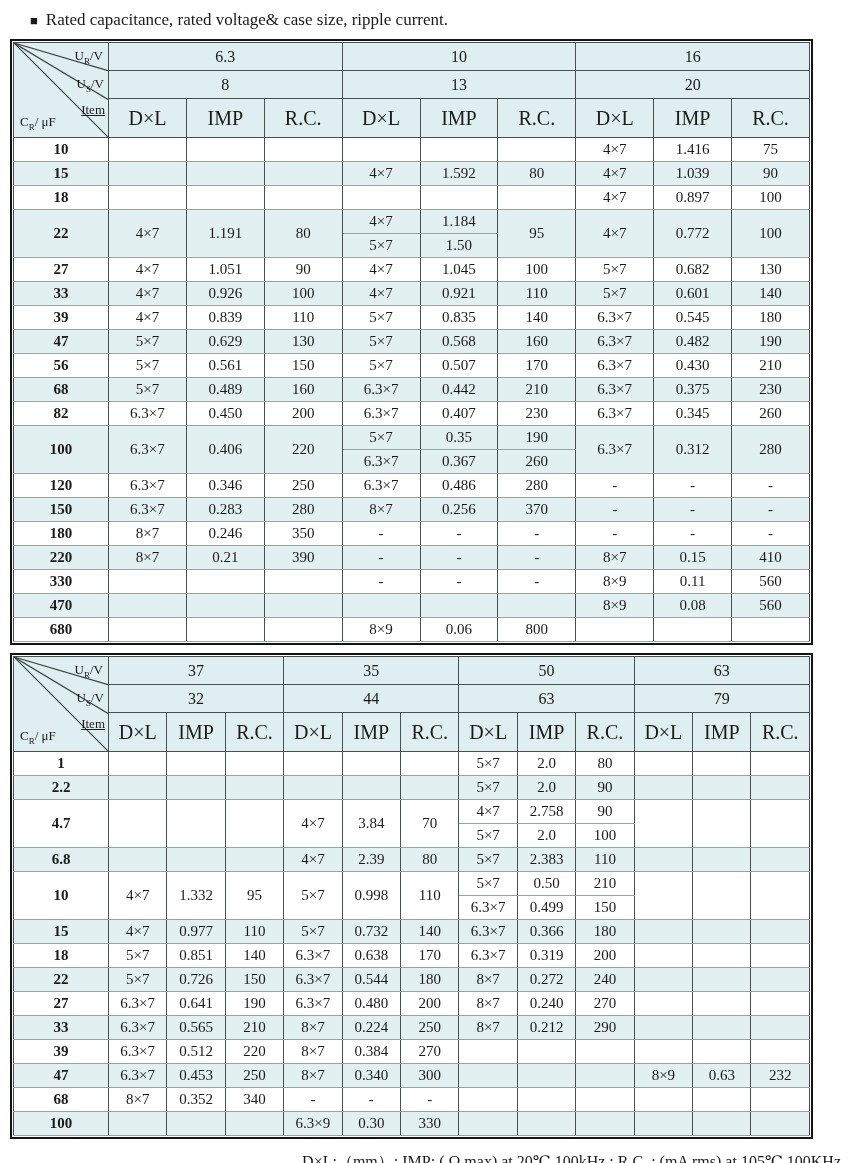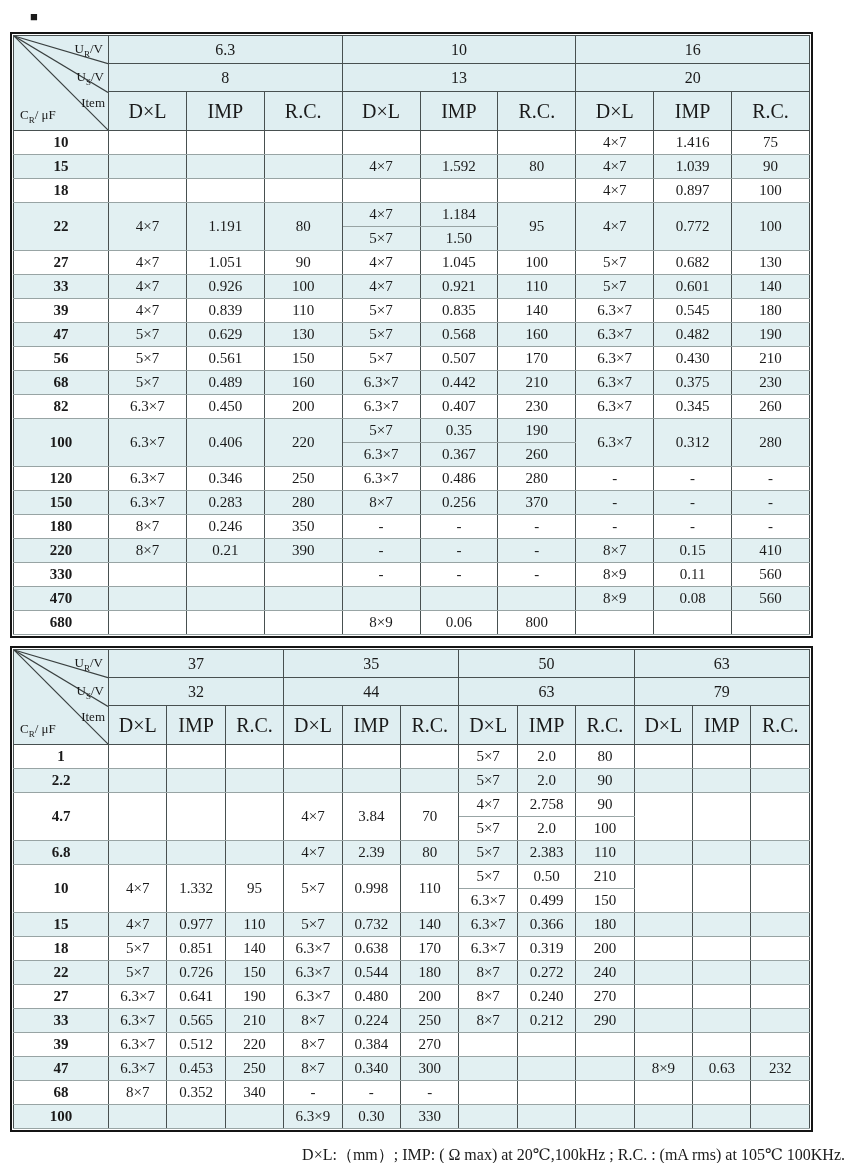--- a/index.html
+++ b/index.html
@@ -37,32 +37,33 @@
   .spec td.cap { font-weight:bold; }
   .spec tr.alt td { background:var(--alt-bg,#e2f0f2); }
 
   .corner { position:relative; padding:0; }
   .corner .diag { position:absolute; left:0; top:0; width:100%; height:100%; }
   .corner .diag line { stroke:#3a4040; stroke-width:1.2; }
   .corner span { position:absolute; font-size:13px; line-height:1.1; }
   .corner sub { font-size:9px; }
   .c-ur { top:6px; right:5px; }
   .c-us { top:34px; right:4px; }
-  .c-item { top:60px; right:3px; font-size:14px; }
+  .c-item { top:60px; right:3px; font-size:14px;text-decoration:underline; }
   .c-cr { bottom:5px; left:6px; font-size:15px;margin-top:20px; }
 
   .footnote { width:845px; text-align:right; margin-top:13px; font-size:16px; }
 </style>
 </head>
 <body>
 
 <div class="page">
 
   <div class="title">
     <span class="bullet">■</span>
+    <span>Rated capacitance, rated voltage&amp; case size, ripple current.</span>
   </div>
 
   <div class="tbl-wrap">
     <table class="spec" id="t0">
         <colgroup>
           <col style="width: 95px;">
           <col>
           <col>
           <col>
           <col>

